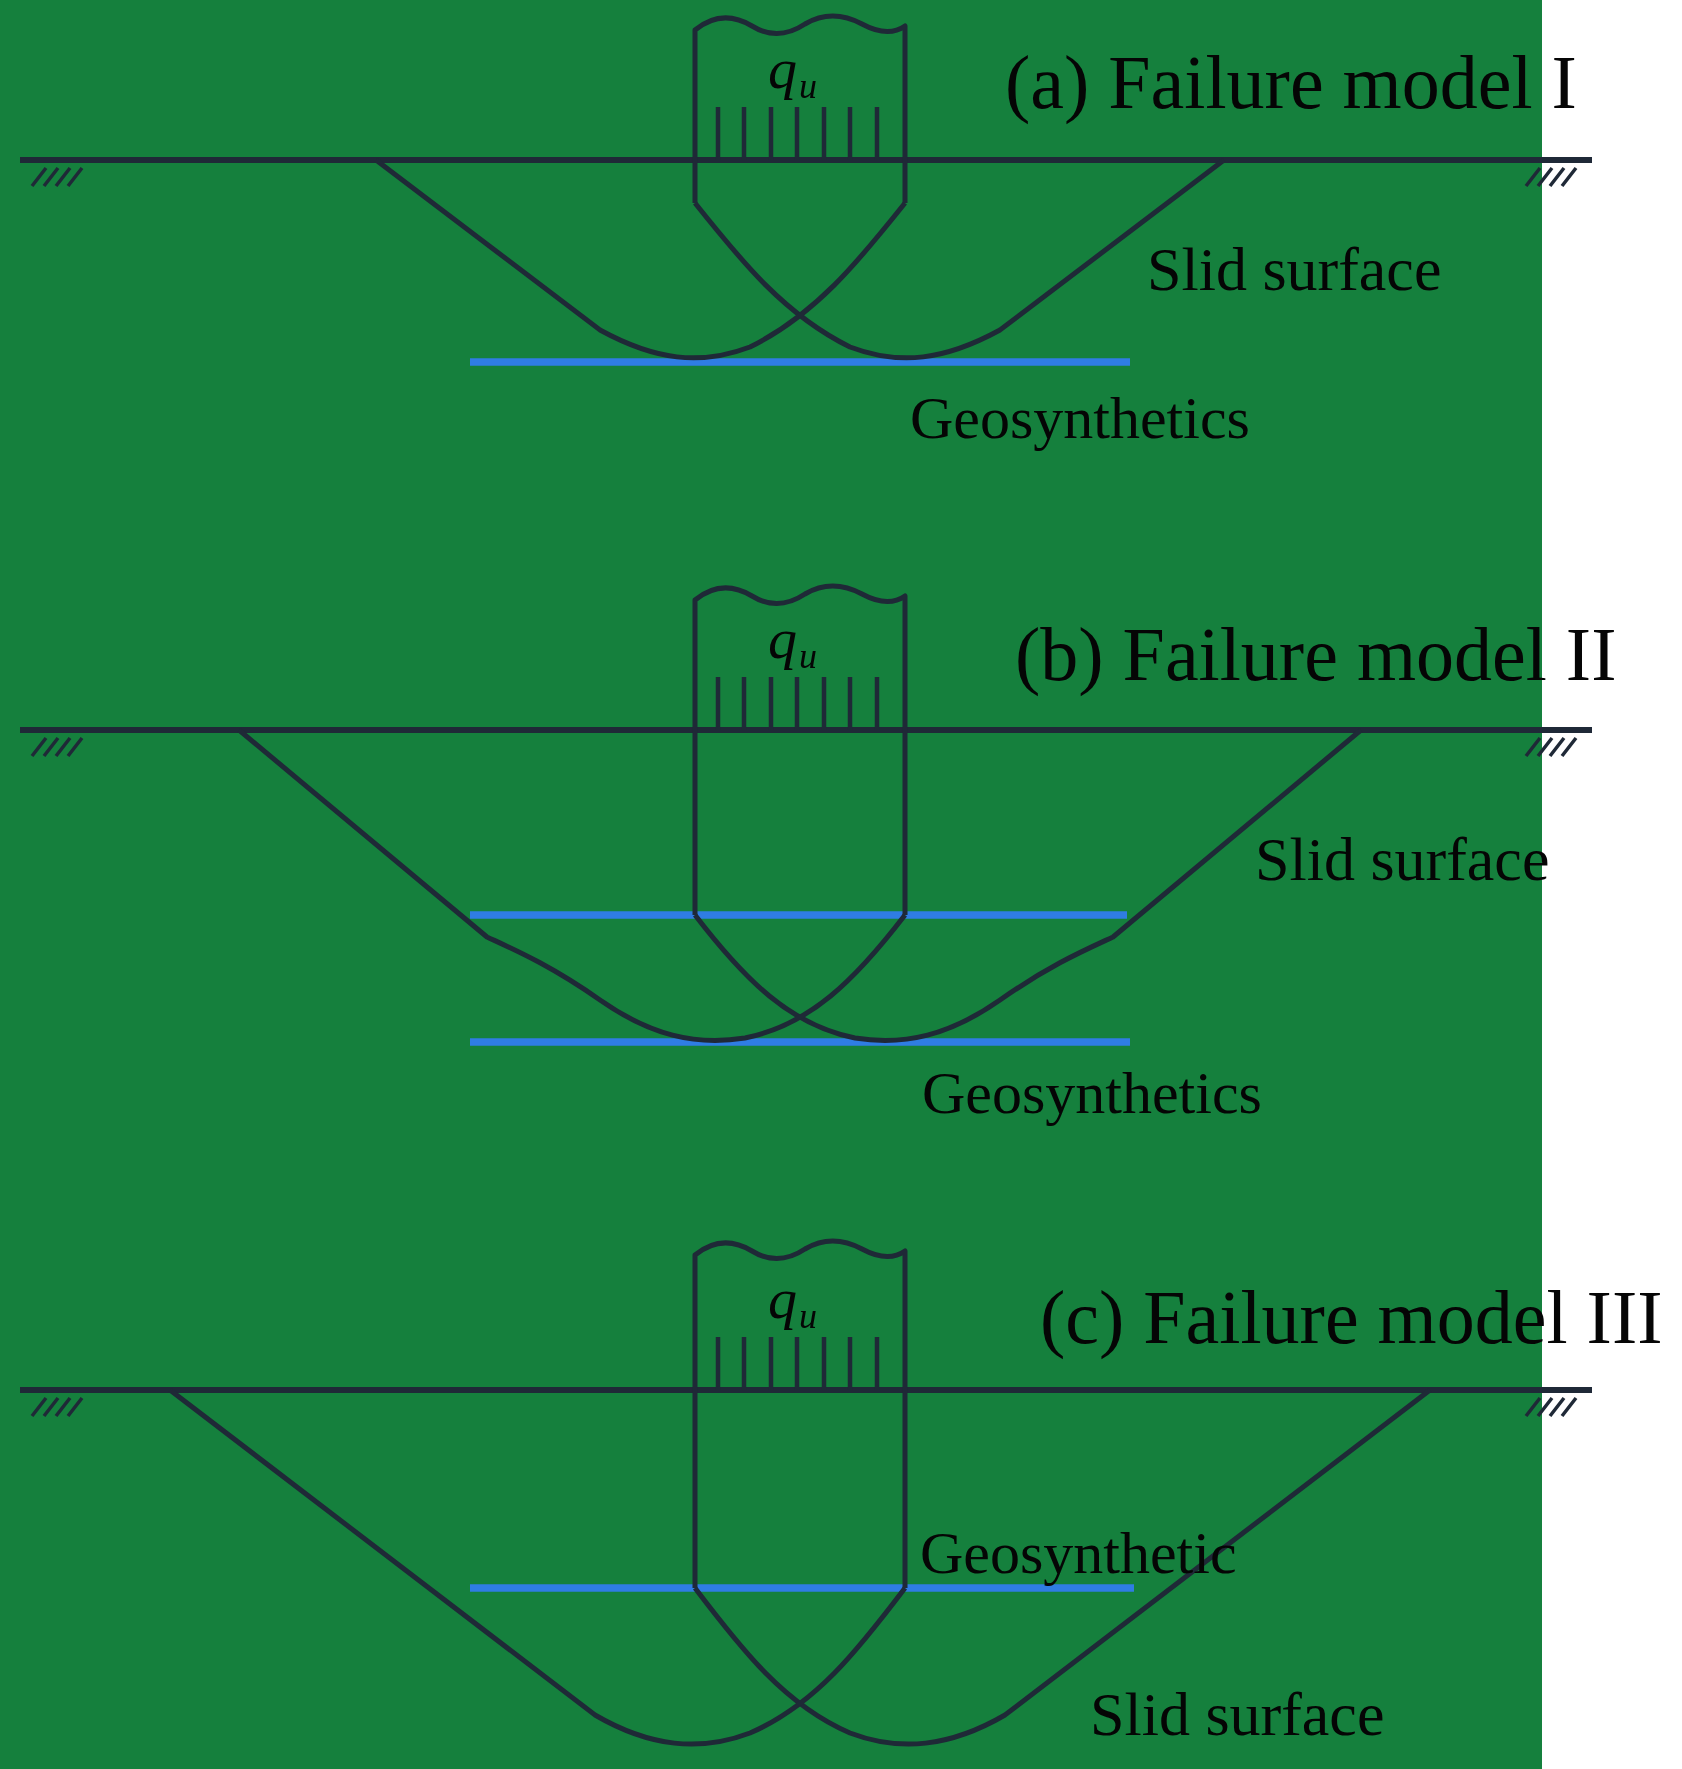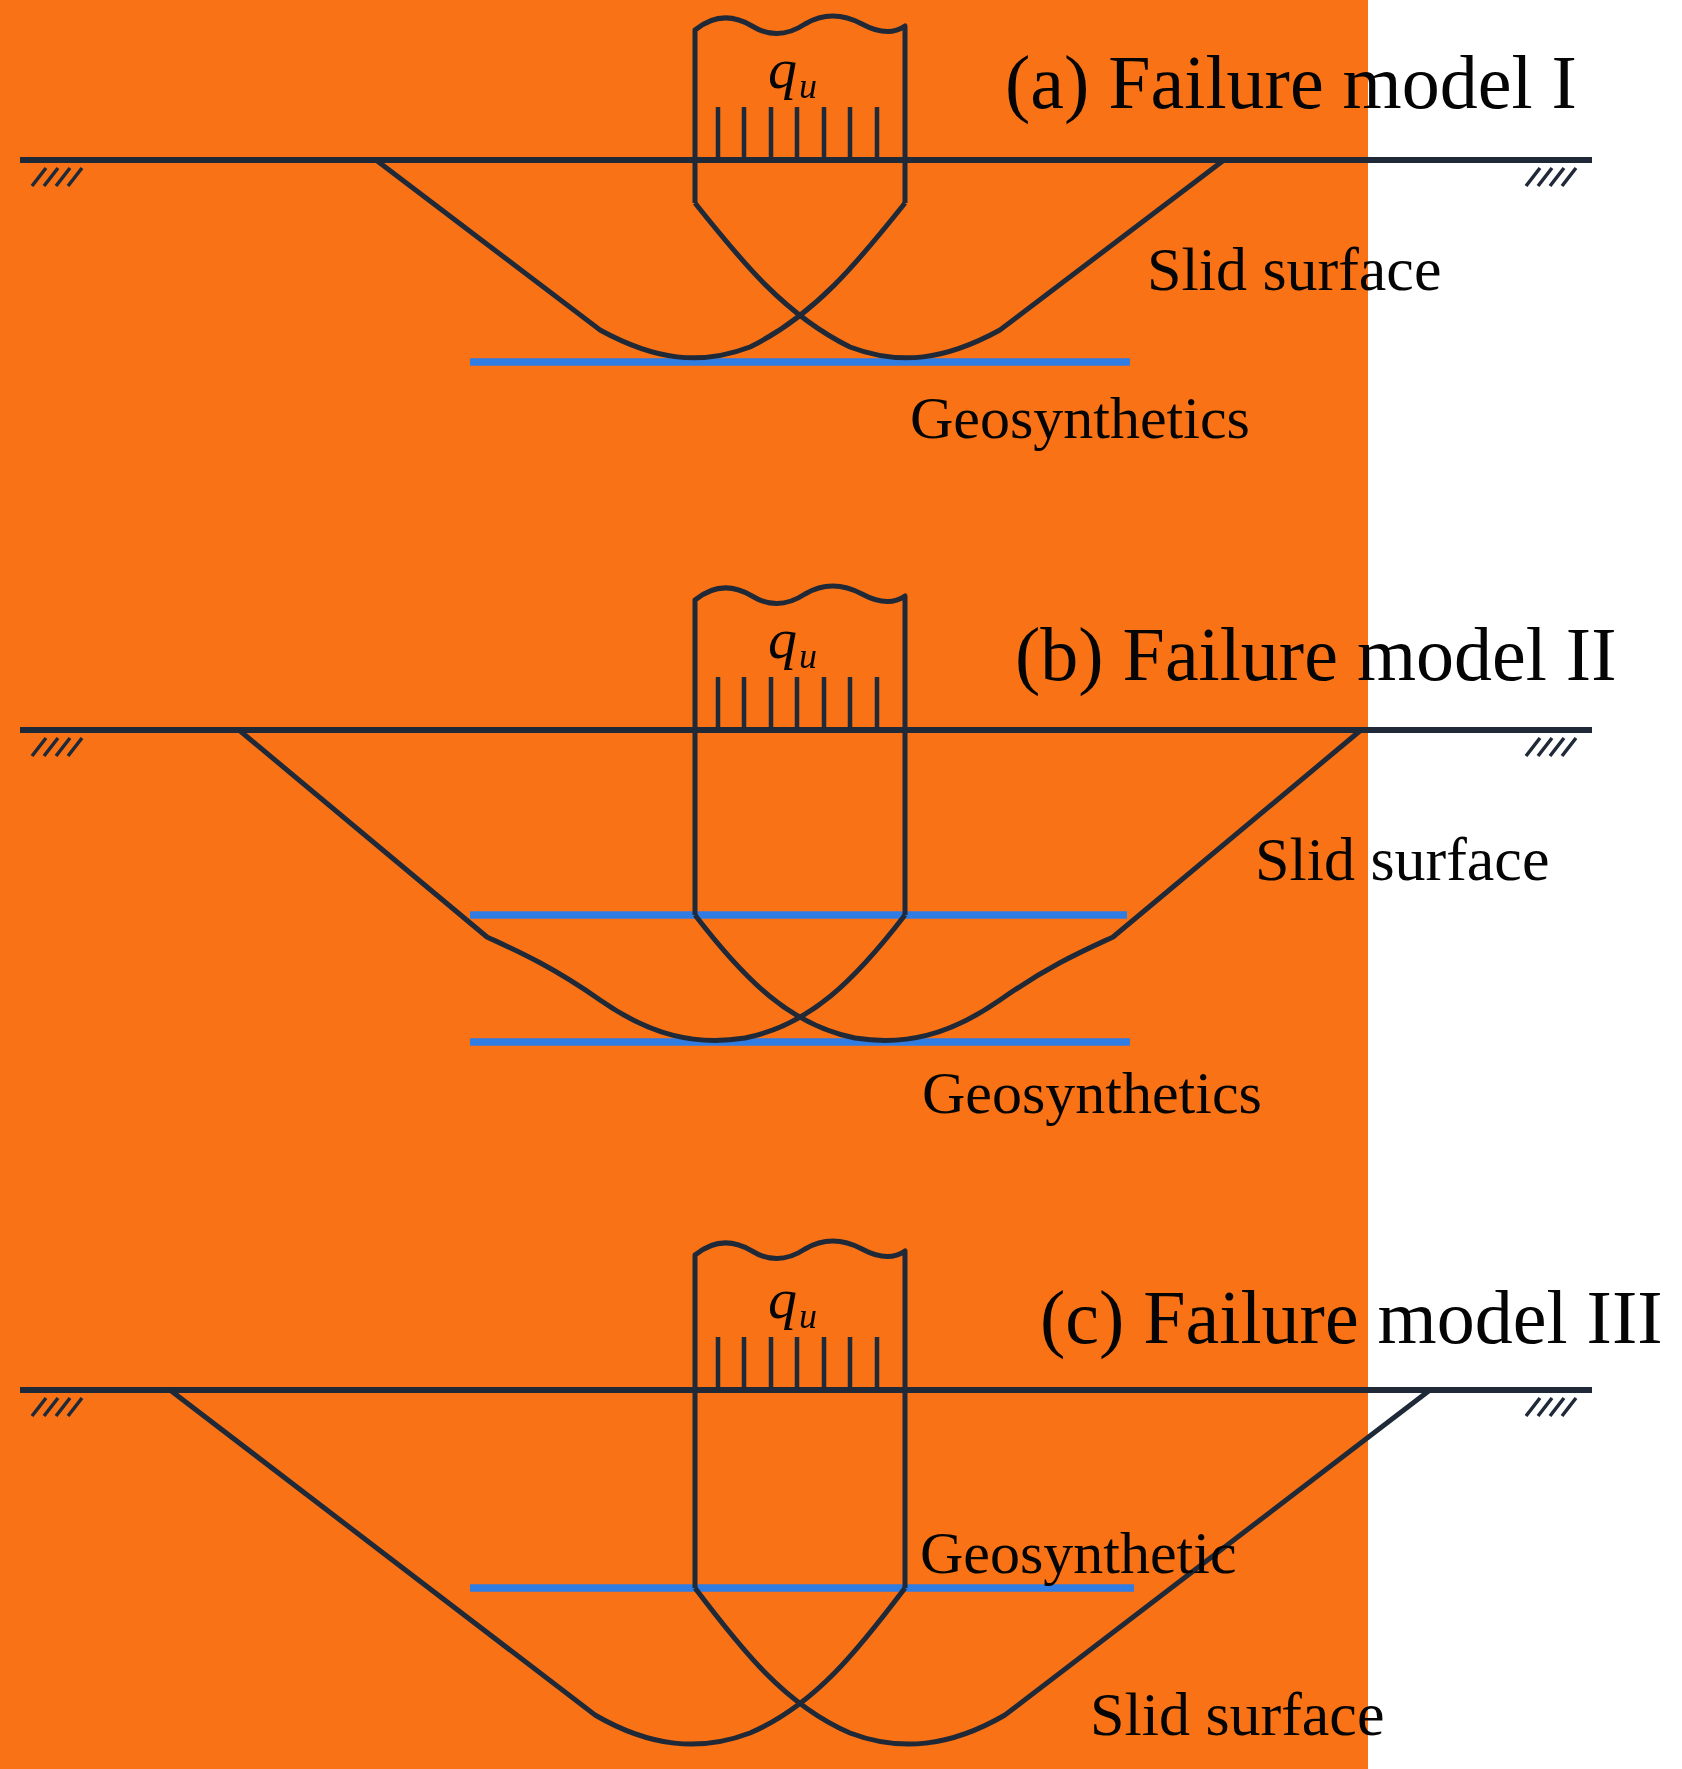--- a/index.html
+++ b/index.html
@@ -1,16 +1,16 @@
 <!DOCTYPE html>
 <html><head>
 <meta charset="utf-8">
 <style>
   html, body { margin: 0; padding: 0; background: #ffffff; }
-  .figure-wrap { width: 1368px; height: 1769px; background: #f97316; }
+  .figure-wrap { width: 1542px; height: 1769px; background: #15803d; }
   svg text { font-family: "Liberation Serif", "DejaVu Serif", serif; fill: #050505; }
   .panel-title { font-size: 76px; }
   .surface-label { font-size: 62px; }
   .geo-label { font-size: 60px; }
   .qu-main { font-size: 58px; font-style: italic; }
   .qu-sub { font-size: 36px; font-style: italic; }
   .dark-line { stroke: #1f2937; fill: none; }
   .ground { stroke-width: 6; }
   .hatch { stroke-width: 3.5; }
   .footing { stroke-width: 5; stroke-linejoin: round; }

